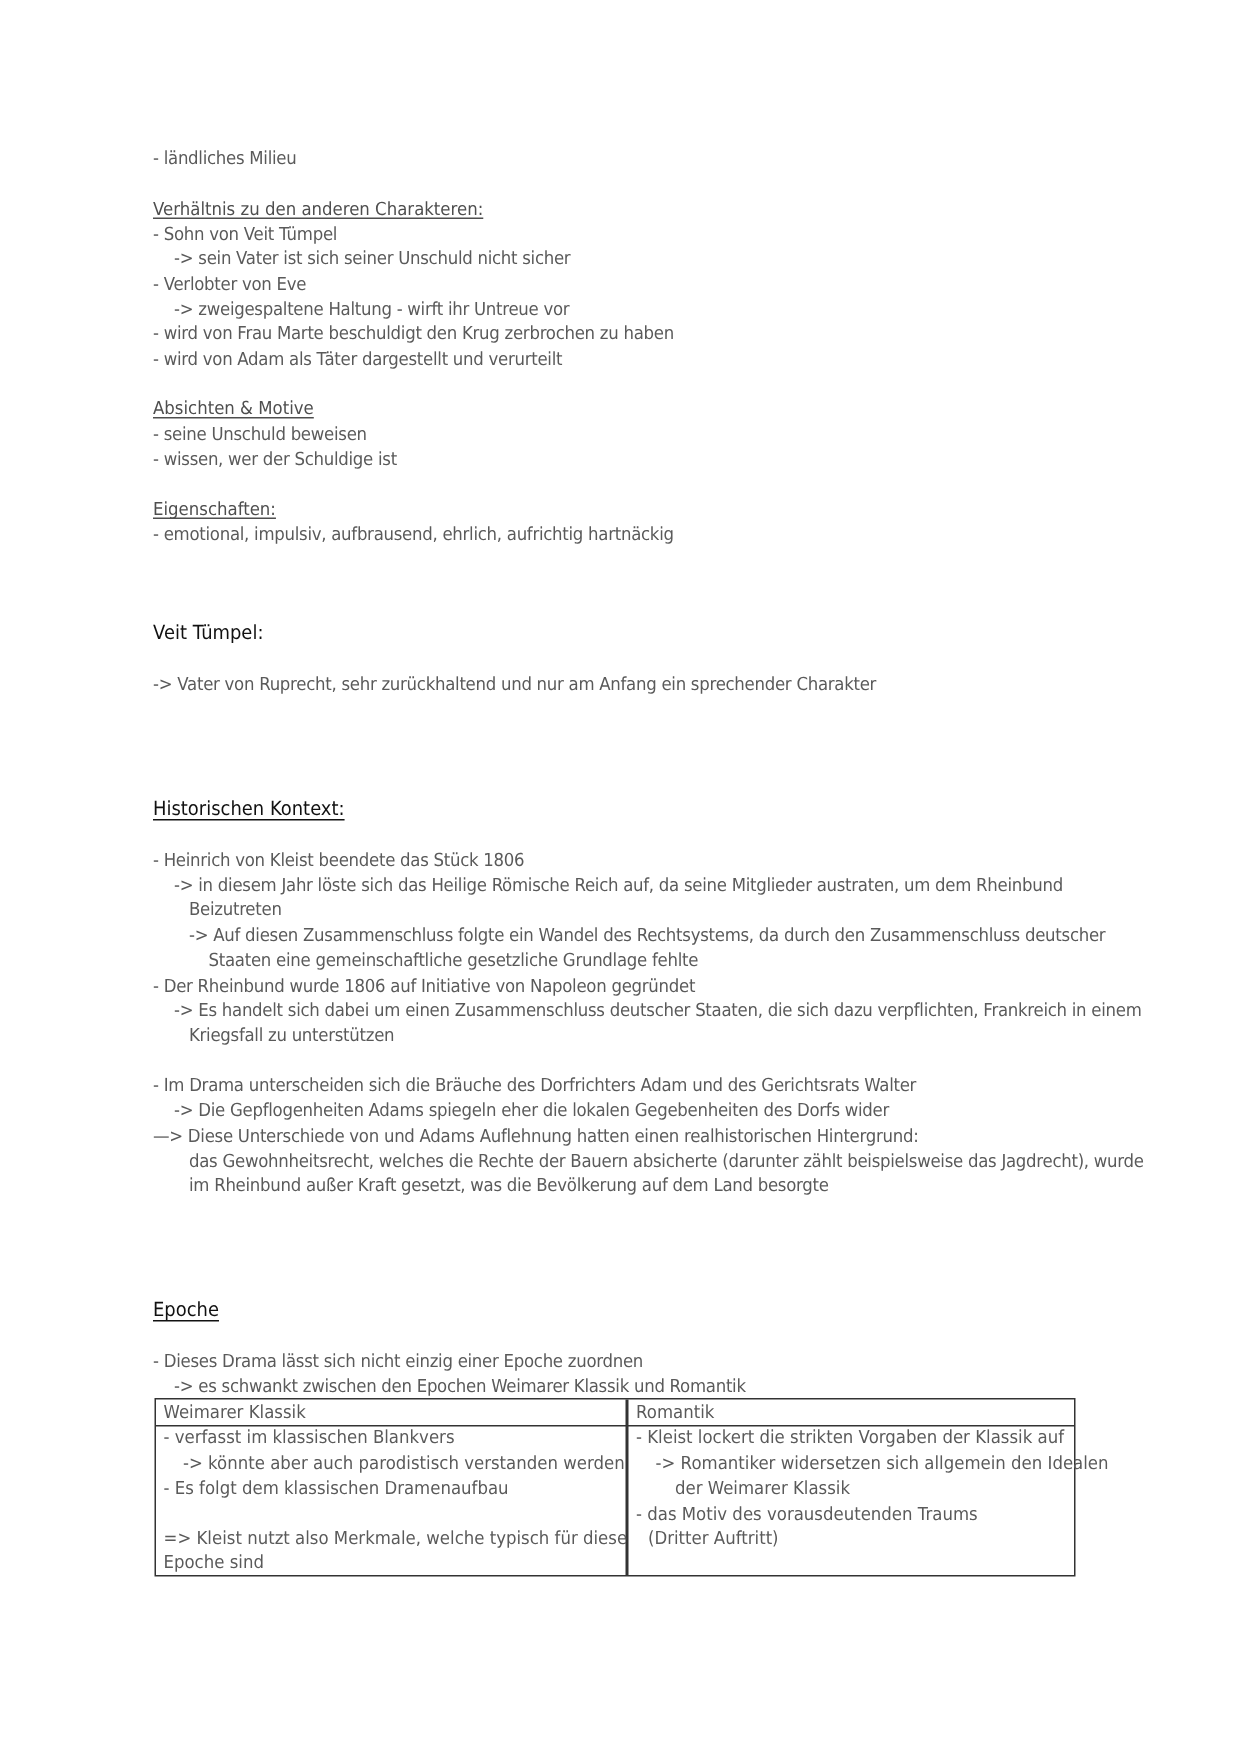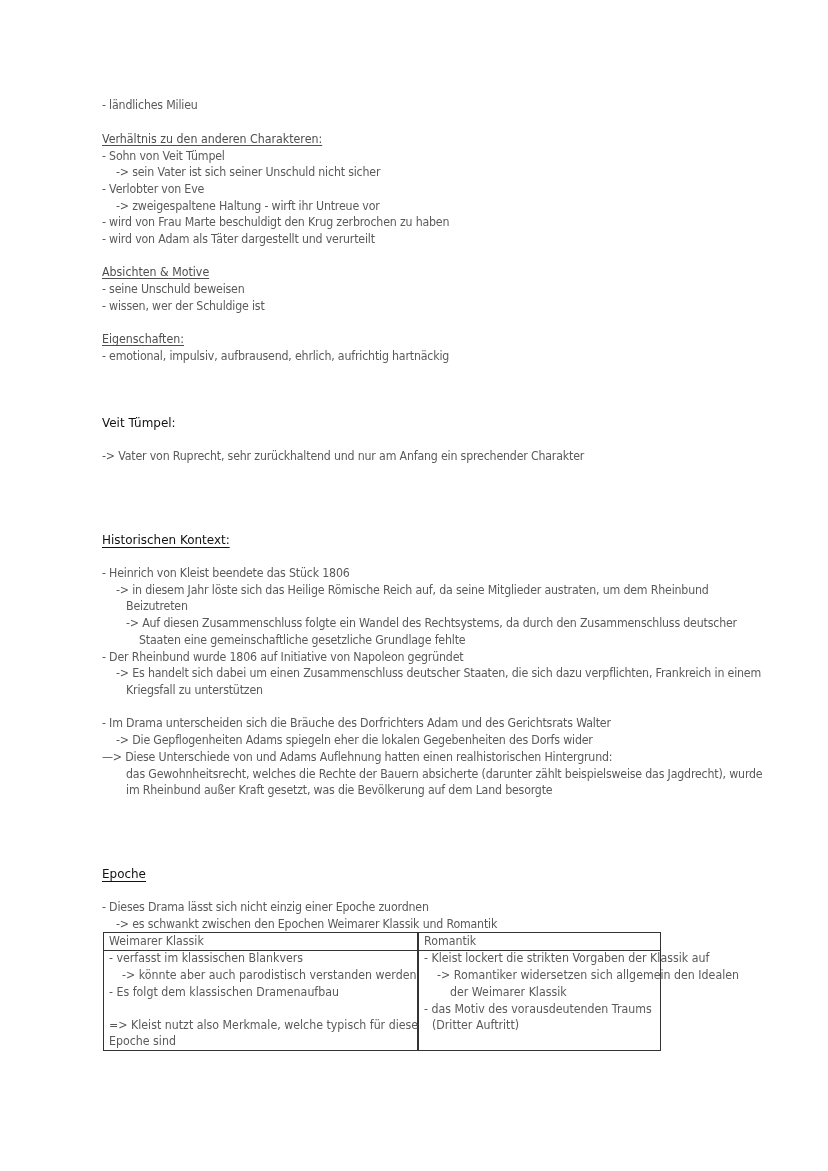--- a/index.html
+++ b/index.html
@@ -57,21 +57,21 @@
       transform-origin: left center;
     }
     .big-heading.ul {
       text-decoration: underline;
       text-underline-offset: 3px;
     }
     .epoch-table {
       position: absolute;
       left: 99px;
       top: 932px;
-      width: 558px;
+      width: 614px;
       height: 119px;
       border: 1.5px solid #333333;
       box-sizing: border-box;
     }
     .epoch-table .hdr-row {
       position: absolute;
       left: 0; top: 0;
       width: 100%;
       height: 18px;
       border-bottom: 1.5px solid #333333;

